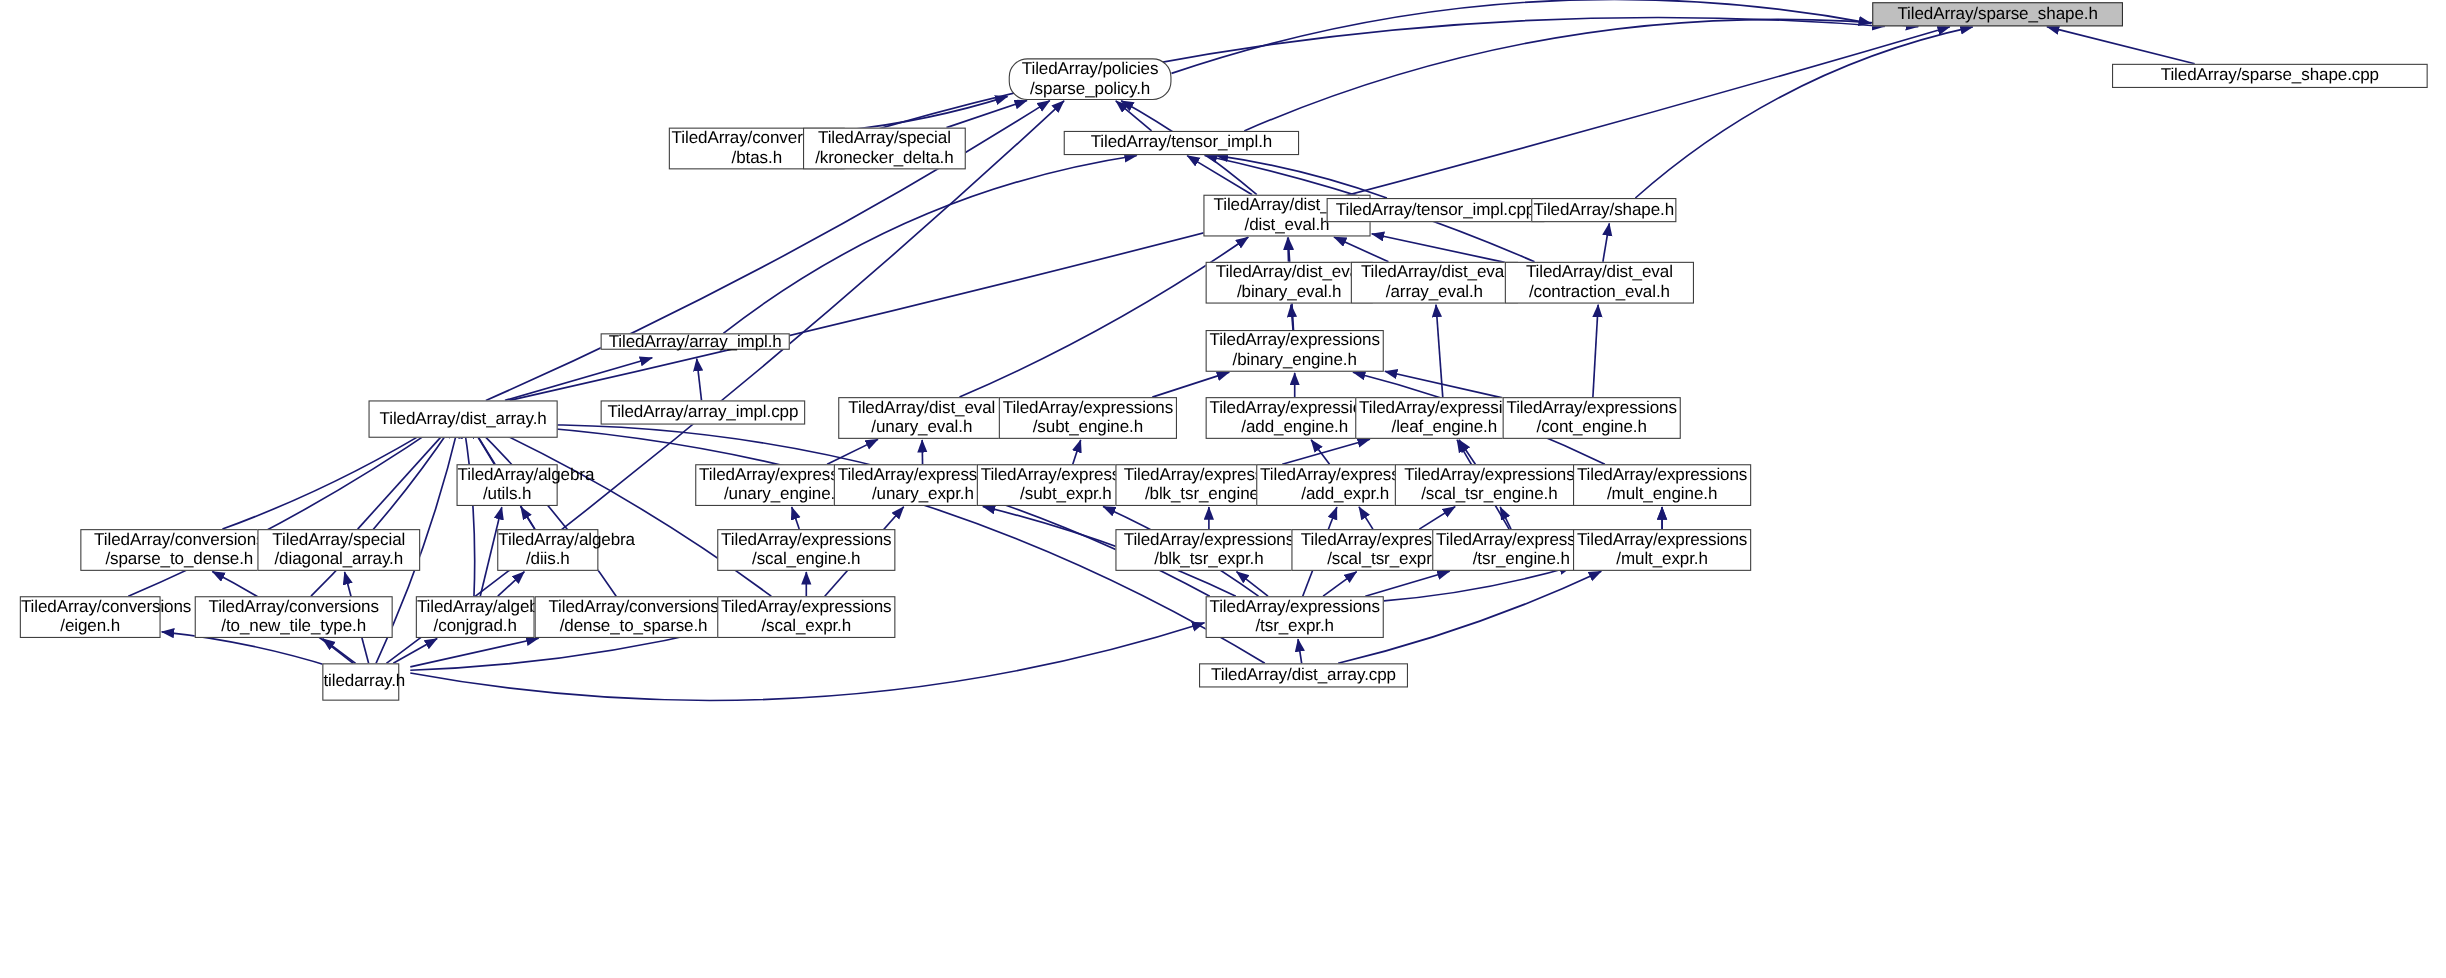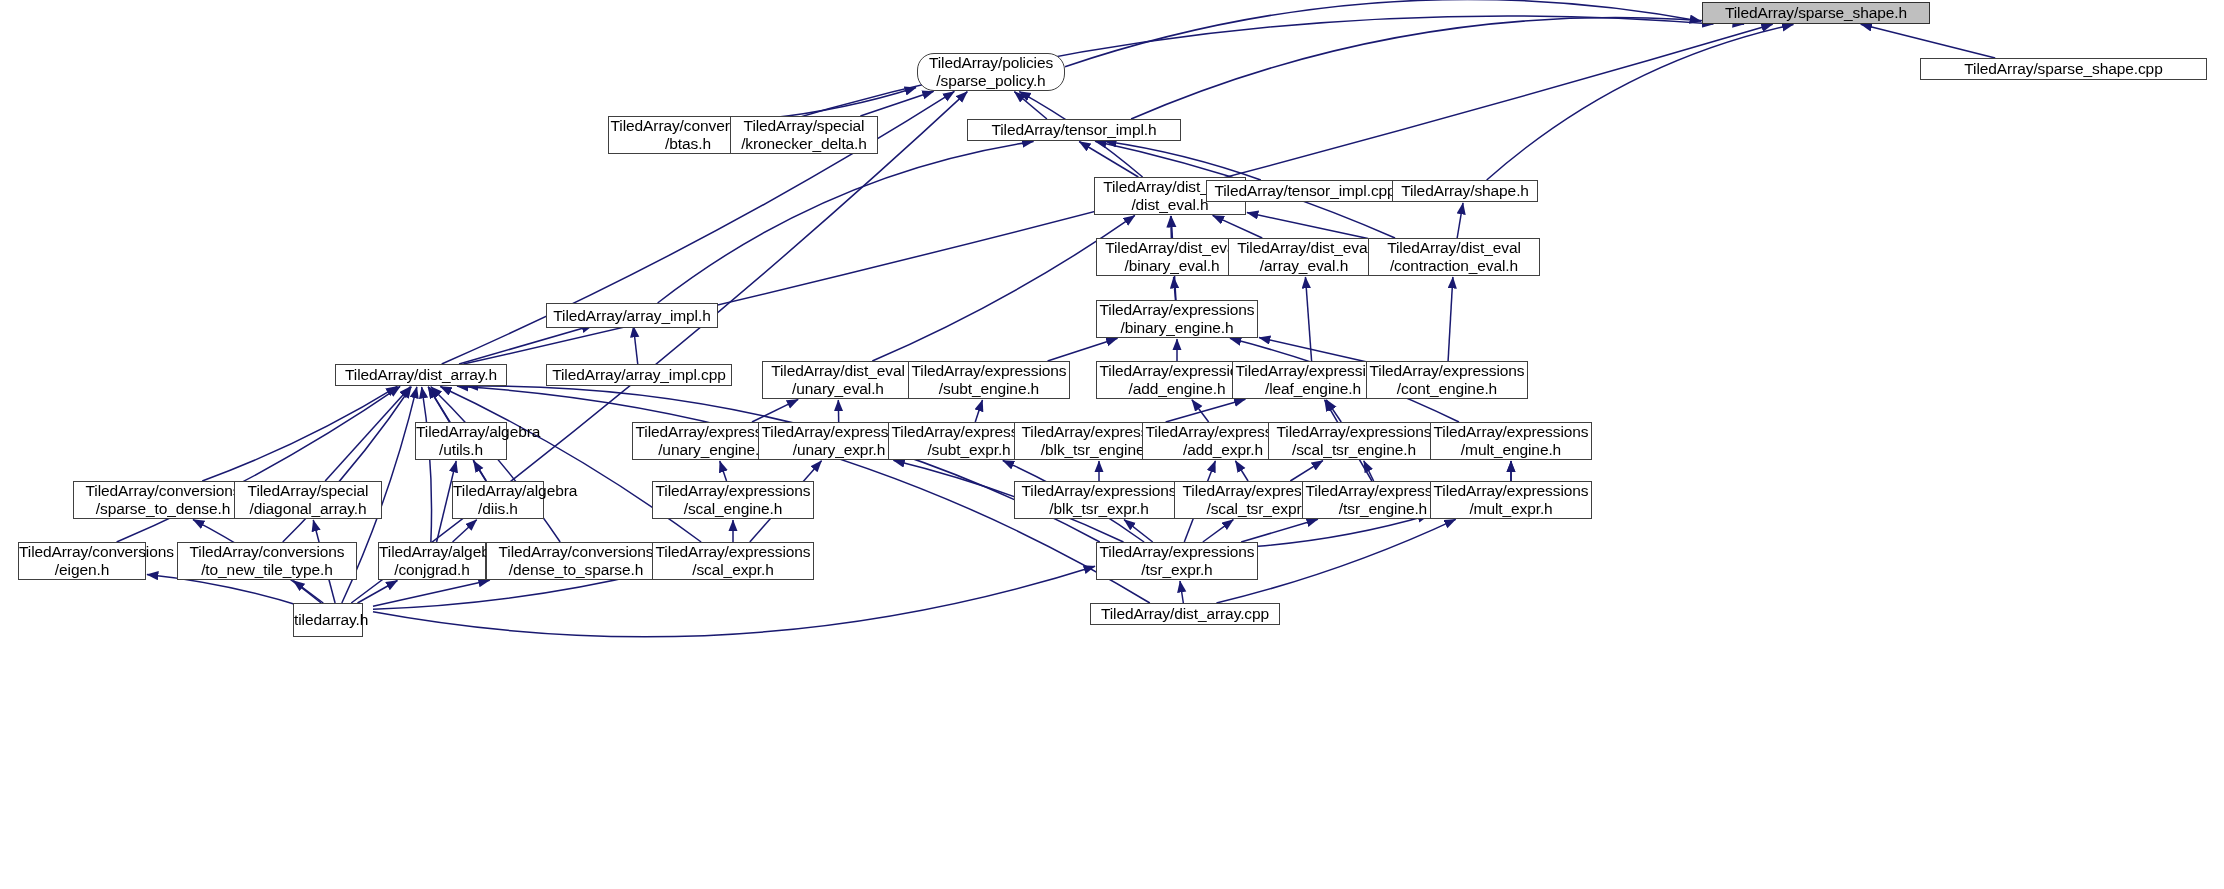--- a/index.html
+++ b/index.html
@@ -149,31 +149,31 @@
       <div class="node" style="left: 917px; top: 53px; width: 148px; height: 38px; border-radius: 17px;"><span class="lbl">TiledArray/policies
 /sparse_policy.h</span></div>
       <div class="node" style="left: 608px; top: 116px; width: 160px; height: 38px;"><span class="lbl">TiledArray/conversions
 /btas.h</span></div>
       <div class="node" style="left: 730px; top: 116px; width: 148px; height: 38px;"><span class="lbl">TiledArray/special
 /kronecker_delta.h</span></div>
       <div class="node" style="left: 967px; top: 119px; width: 214px; height: 22px;"><span class="lbl">TiledArray/tensor_impl.h</span></div>
       <div class="node" style="left: 1094px; top: 177px; width: 152px; height: 38px;"><span class="lbl">TiledArray/dist_eval
 /dist_eval.h</span></div>
       <div class="node" style="left: 1206px; top: 180px; width: 198px; height: 22px;"><span class="lbl">TiledArray/tensor_impl.cpp</span></div>
-      <div class="node" style="left: 1392px; top: 180px; width: 146px; height: 22px;"><span class="lbl">TiledArray/shape.h</span></div>
+      <div class="node" style="left: 1392px; top: 180px; width: 132px; height: 22px;"><span class="lbl">TiledArray/shape.h</span></div>
       <div class="node" style="left: 1096px; top: 238px; width: 152px; height: 38px;"><span class="lbl">TiledArray/dist_eval
 /binary_eval.h</span></div>
       <div class="node" style="left: 1228px; top: 238px; width: 152px; height: 38px;"><span class="lbl">TiledArray/dist_eval
 /array_eval.h</span></div>
       <div class="node" style="left: 1368px; top: 238px; width: 172px; height: 38px;"><span class="lbl">TiledArray/dist_eval
 /contraction_eval.h</span></div>
-      <div class="node" style="left: 546px; top: 303px; width: 172px; height: 25px;"><span class="lbl">TiledArray/array_impl.h</span></div>
+      <div class="node" style="left: 546px; top: 303px; width: 172px; height: 15px;"><span class="lbl">TiledArray/array_impl.h</span></div>
       <div class="node" style="left: 1096px; top: 300px; width: 162px; height: 38px;"><span class="lbl">TiledArray/expressions
 /binary_engine.h</span></div>
-      <div class="node" style="left: 335px; top: 364px; width: 172px; height: 22px;"><span class="lbl">TiledArray/dist_array.h</span></div>
+      <div class="node" style="left: 335px; top: 364px; width: 172px; height: 34px;"><span class="lbl">TiledArray/dist_array.h</span></div>
       <div class="node" style="left: 546px; top: 364px; width: 186px; height: 22px;"><span class="lbl">TiledArray/array_impl.cpp</span></div>
       <div class="node" style="left: 762px; top: 361px; width: 152px; height: 38px;"><span class="lbl">TiledArray/dist_eval
 /unary_eval.h</span></div>
       <div class="node" style="left: 908px; top: 361px; width: 162px; height: 38px;"><span class="lbl">TiledArray/expressions
 /subt_engine.h</span></div>
       <div class="node" style="left: 1096px; top: 361px; width: 162px; height: 38px;"><span class="lbl">TiledArray/expressions
 /add_engine.h</span></div>
       <div class="node" style="left: 1232px; top: 361px; width: 162px; height: 38px;"><span class="lbl">TiledArray/expressions
 /leaf_engine.h</span></div>
       <div class="node" style="left: 1366px; top: 361px; width: 162px; height: 38px;"><span class="lbl">TiledArray/expressions

